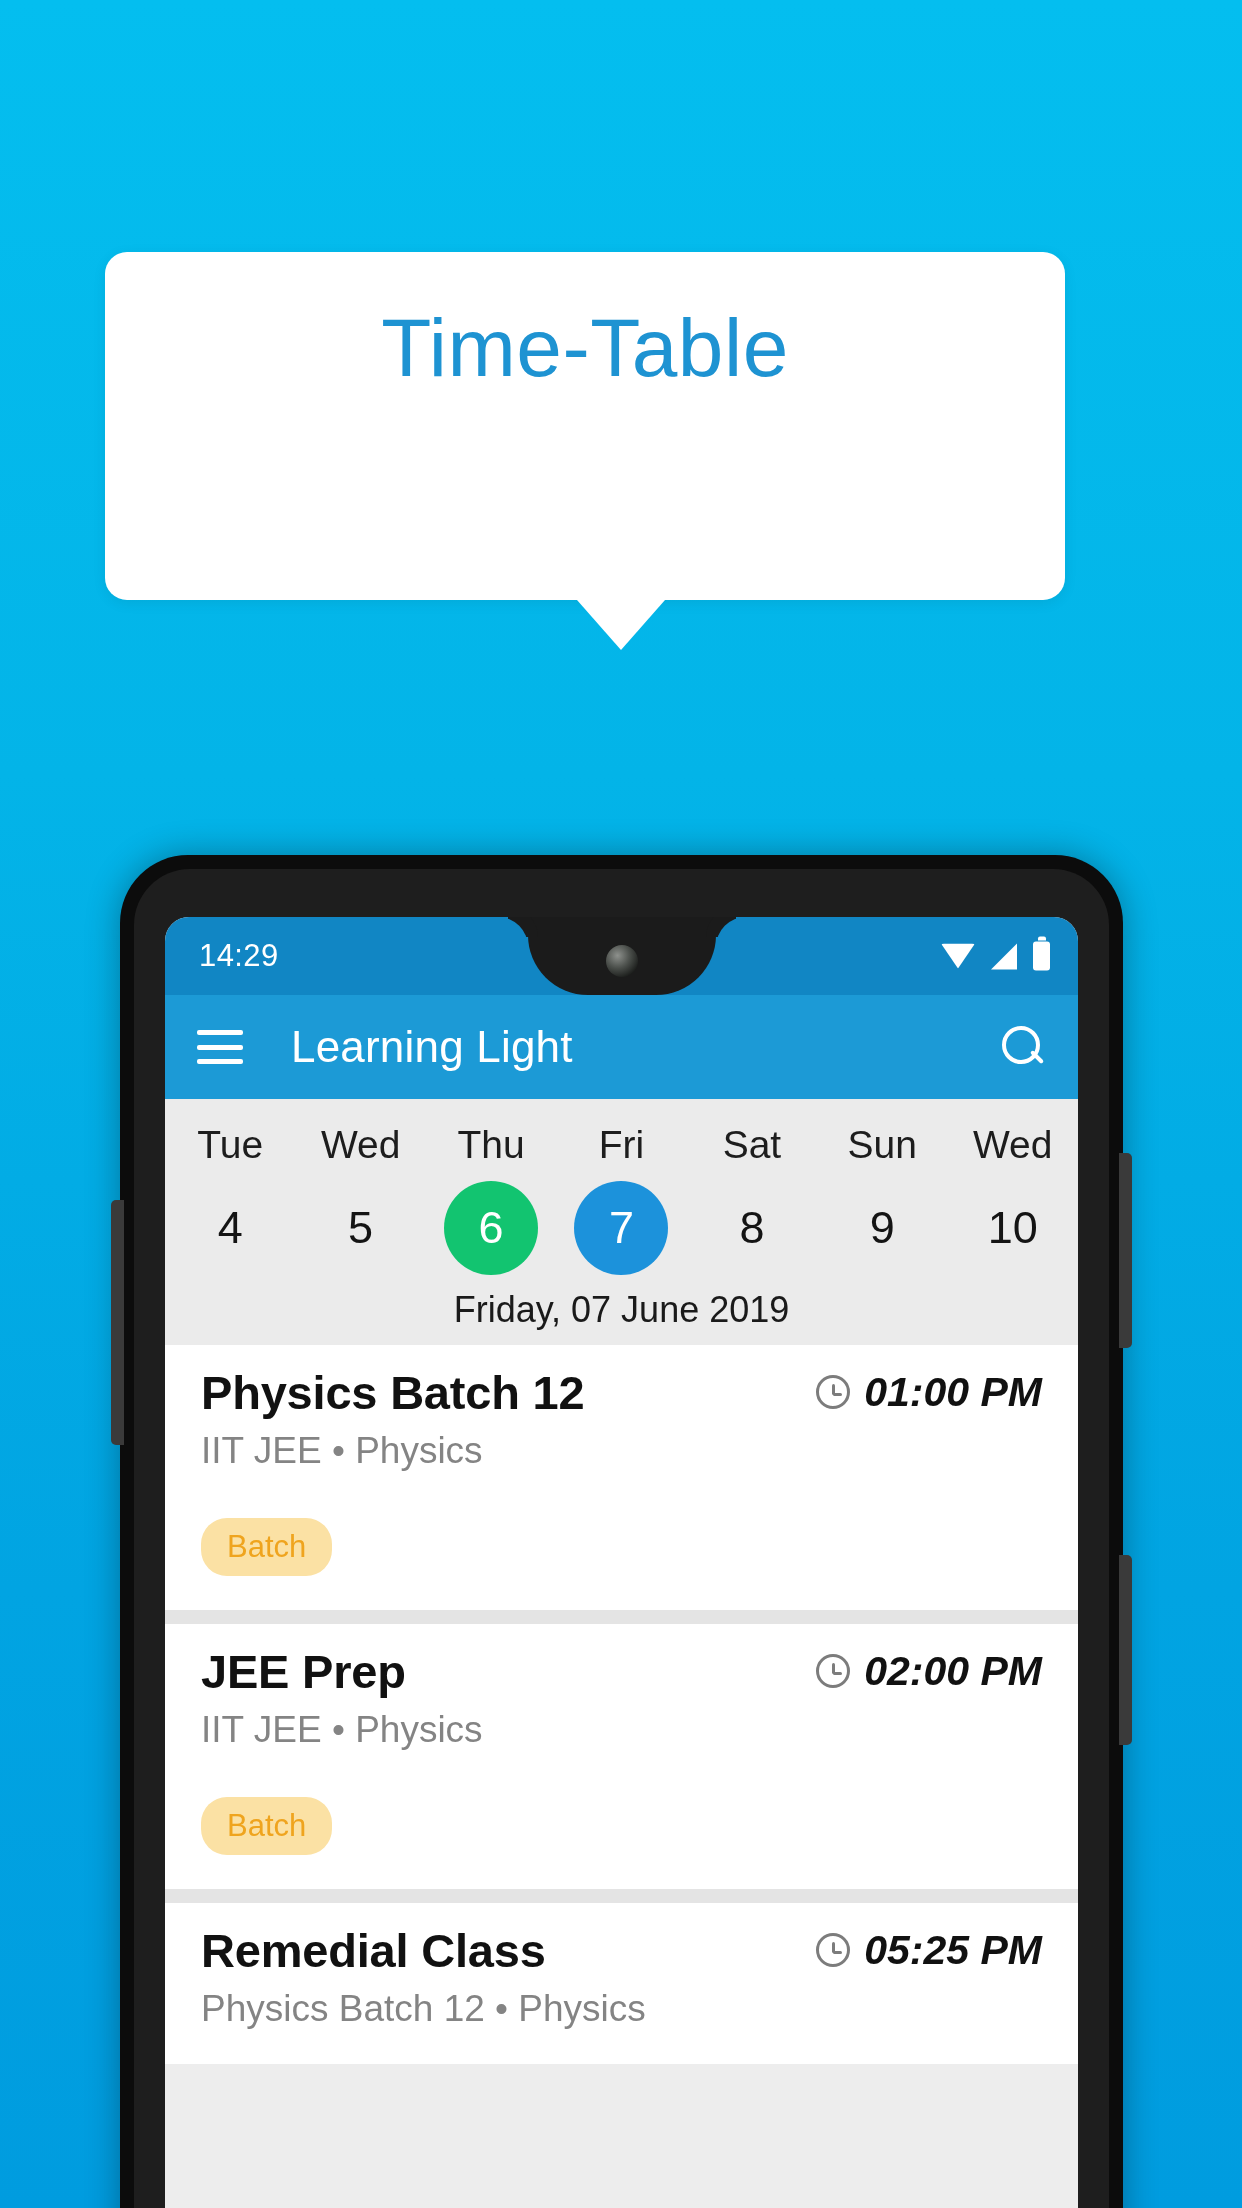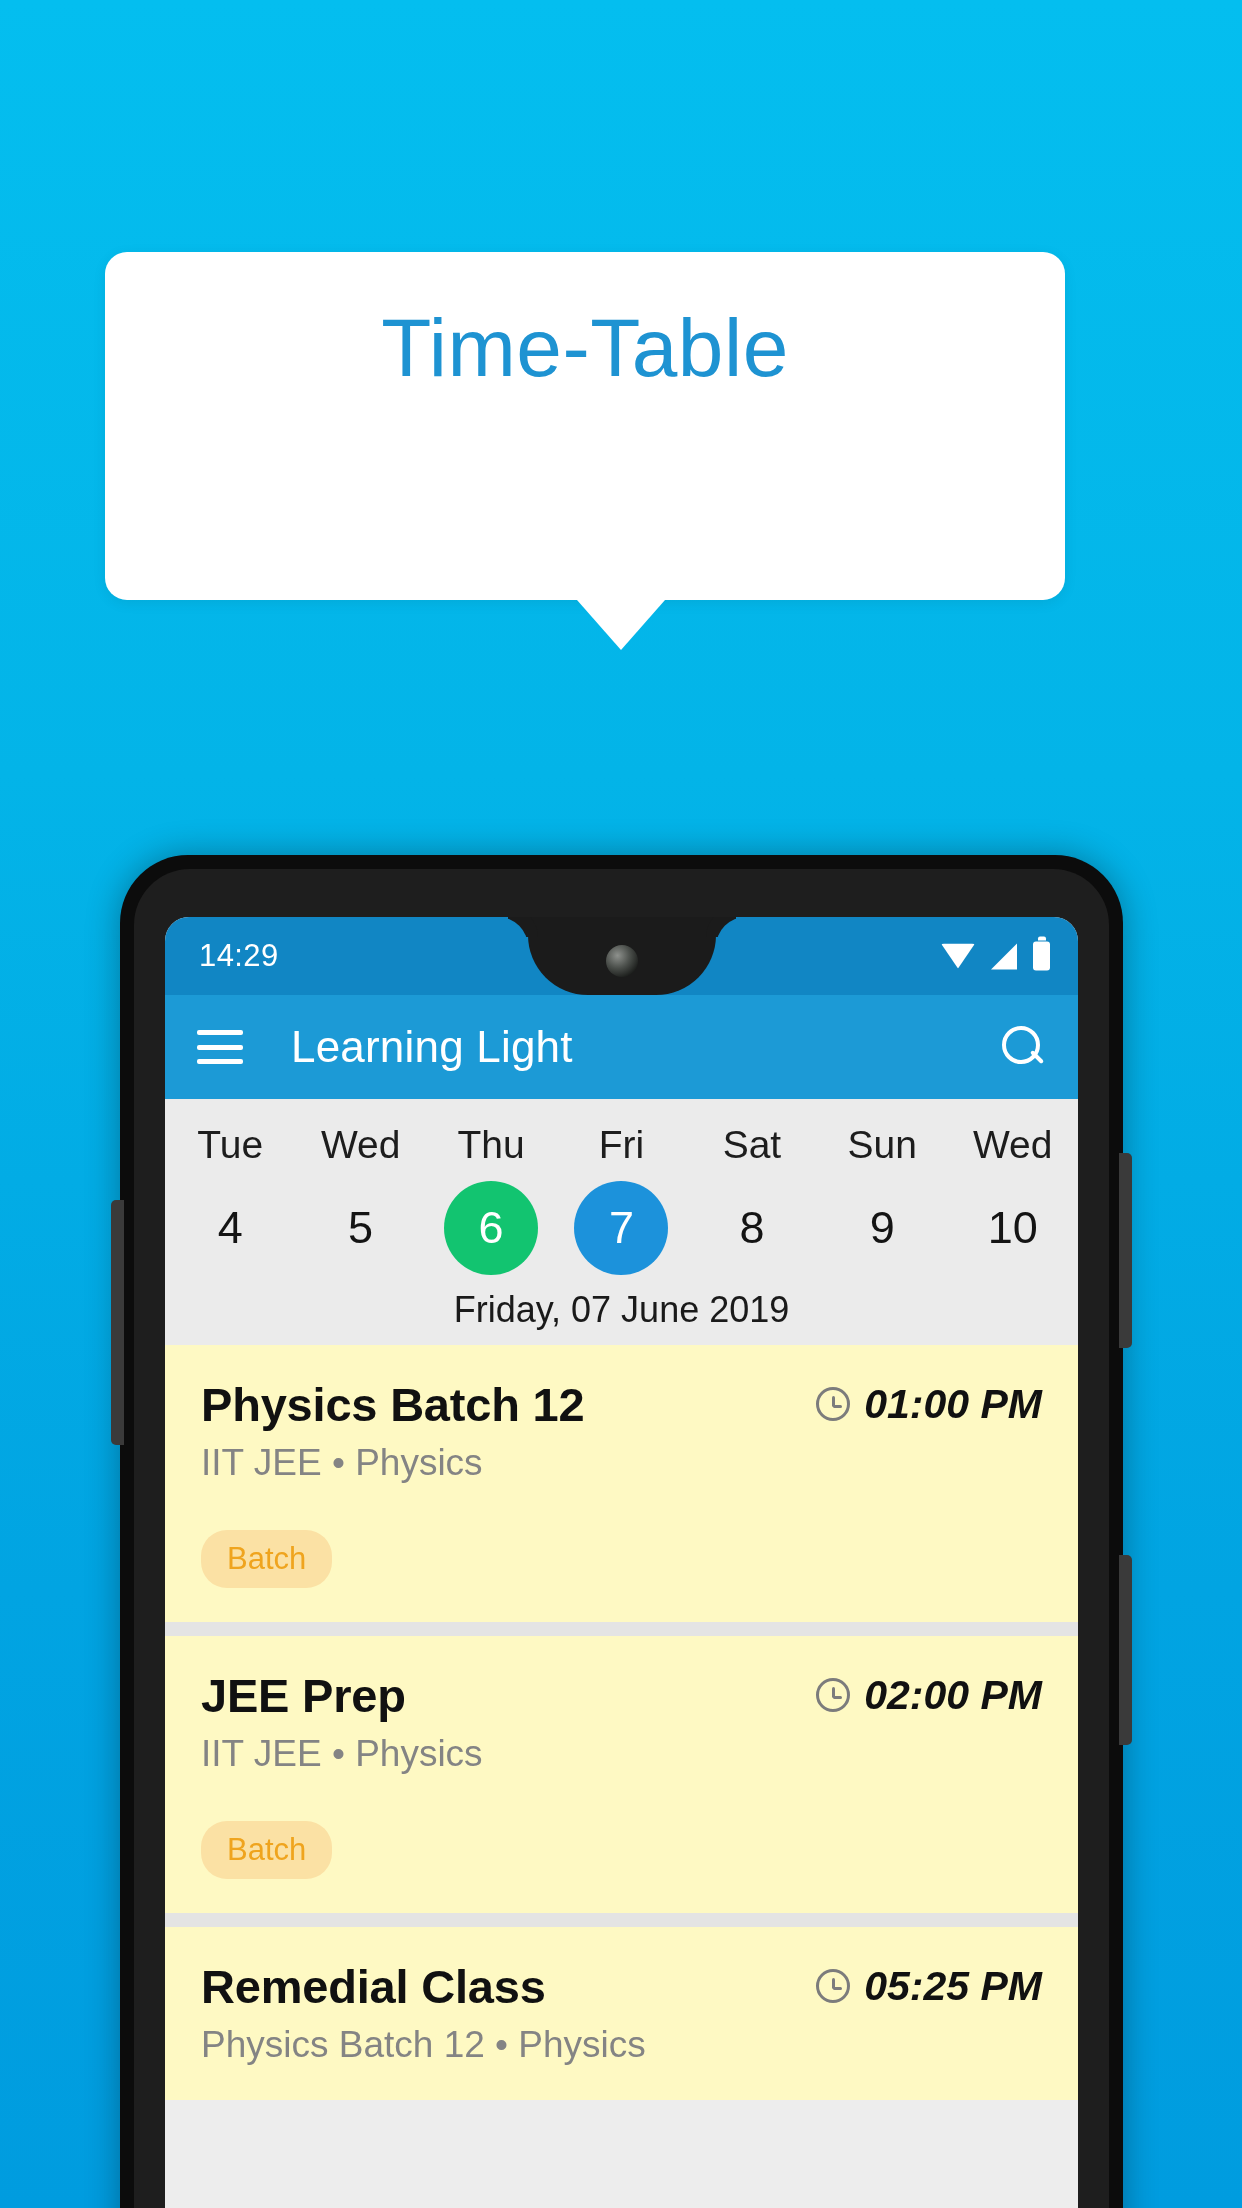--- a/index.html
+++ b/index.html
@@ -285,22 +285,22 @@
     font-size:36px;
     color:#1A1A1A;
     font-weight:400;
   }
 
   
   .events {
     background:#E4E4E4;
   }
   .event-card {
-    background:#fef9c3;
-    padding:32px 36px 34px;
+    background:#ffffff;
+    padding:20px 36px 34px;
     position:relative;
   }
   .event-card + .event-card { margin-top:14px; }
   .event-head {
     display:flex;
     align-items:baseline;
     justify-content:space-between;
   }
   .event-title {
     font-size:47px;

